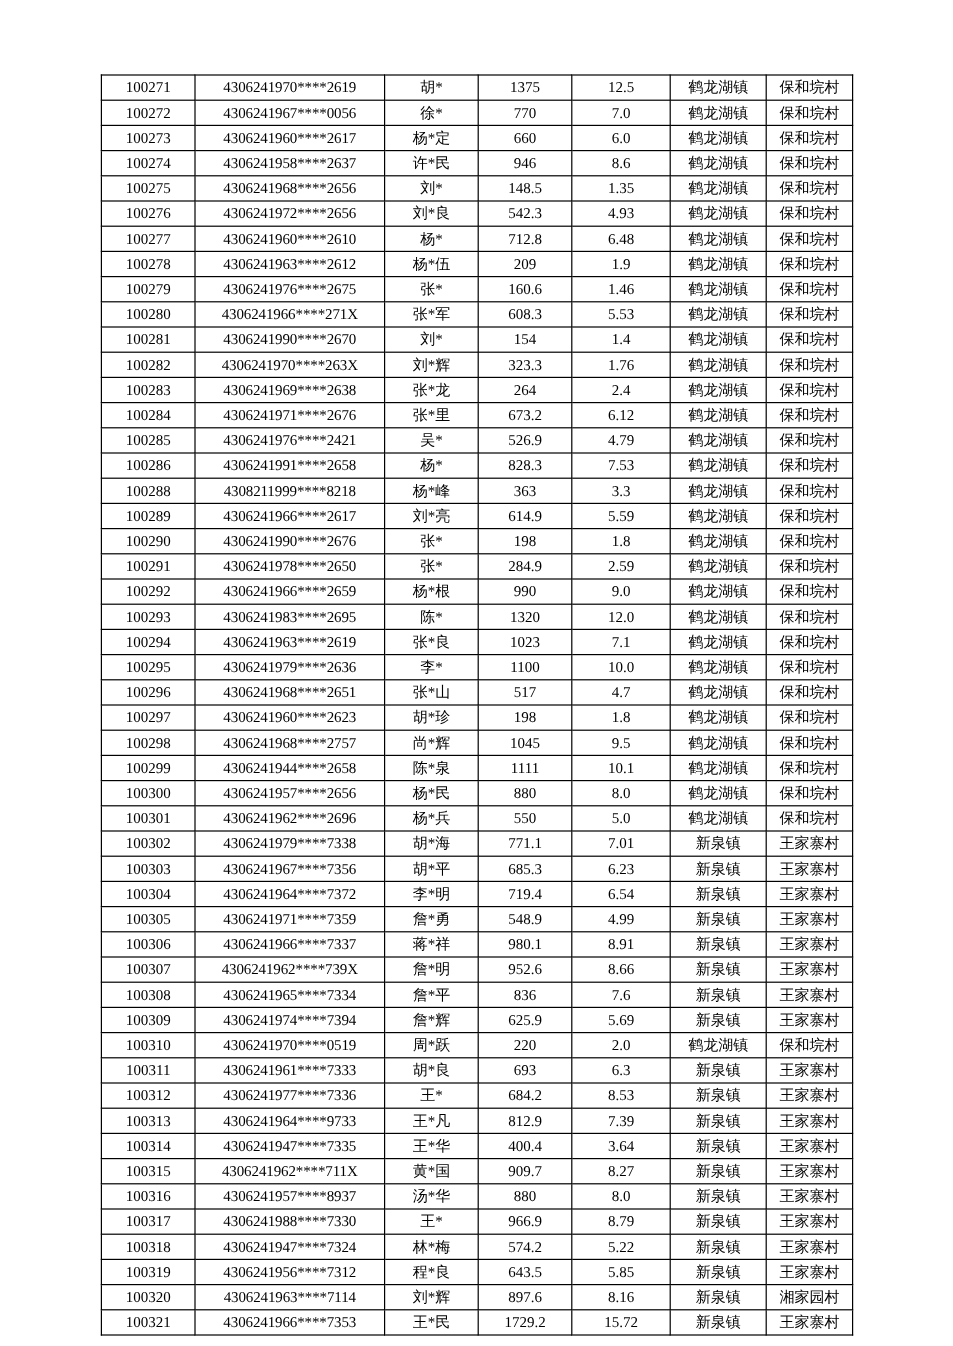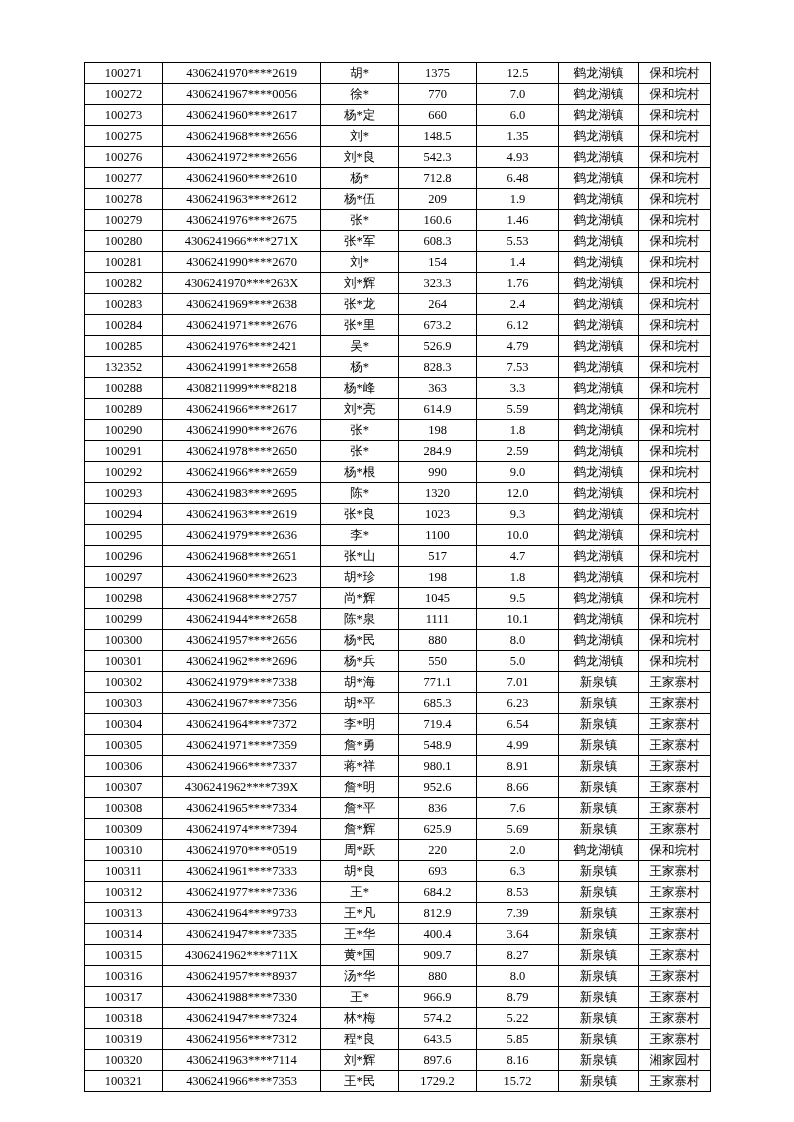--- a/index.html
+++ b/index.html
@@ -88,20 +88,29 @@
         <tr>
           <td class="cell-id">100273</td>
           <td class="cell-idno">4306241960****2617</td>
           <td class="cell-name">杨*定</td>
           <td class="cell-amount">660</td>
           <td class="cell-subsidy">6.0</td>
           <td class="cell-town">鹤龙湖镇</td>
           <td class="cell-village">保和垸村</td>
         </tr>
         <tr>
+          <td class="cell-id">100274</td>
+          <td class="cell-idno">4306241958****2637</td>
+          <td class="cell-name">许*民</td>
+          <td class="cell-amount">946</td>
+          <td class="cell-subsidy">8.6</td>
+          <td class="cell-town">鹤龙湖镇</td>
+          <td class="cell-village">保和垸村</td>
+        </tr>
+        <tr>
           <td class="cell-id">100275</td>
           <td class="cell-idno">4306241968****2656</td>
           <td class="cell-name">刘*</td>
           <td class="cell-amount">148.5</td>
           <td class="cell-subsidy">1.35</td>
           <td class="cell-town">鹤龙湖镇</td>
           <td class="cell-village">保和垸村</td>
         </tr>
         <tr>
           <td class="cell-id">100276</td>
@@ -187,21 +196,21 @@
         <tr>
           <td class="cell-id">100285</td>
           <td class="cell-idno">4306241976****2421</td>
           <td class="cell-name">吴*</td>
           <td class="cell-amount">526.9</td>
           <td class="cell-subsidy">4.79</td>
           <td class="cell-town">鹤龙湖镇</td>
           <td class="cell-village">保和垸村</td>
         </tr>
         <tr>
-          <td class="cell-id">132352</td>
+          <td class="cell-id">100286</td>
           <td class="cell-idno">4306241991****2658</td>
           <td class="cell-name">杨*</td>
           <td class="cell-amount">828.3</td>
           <td class="cell-subsidy">7.53</td>
           <td class="cell-town">鹤龙湖镇</td>
           <td class="cell-village">保和垸村</td>
         </tr>
         <tr>
           <td class="cell-id">100288</td>
           <td class="cell-idno">4308211999****8218</td>
@@ -254,21 +263,21 @@
           <td class="cell-amount">1320</td>
           <td class="cell-subsidy">12.0</td>
           <td class="cell-town">鹤龙湖镇</td>
           <td class="cell-village">保和垸村</td>
         </tr>
         <tr>
           <td class="cell-id">100294</td>
           <td class="cell-idno">4306241963****2619</td>
           <td class="cell-name">张*良</td>
           <td class="cell-amount">1023</td>
-          <td class="cell-subsidy">9.3</td>
+          <td class="cell-subsidy">7.1</td>
           <td class="cell-town">鹤龙湖镇</td>
           <td class="cell-village">保和垸村</td>
         </tr>
         <tr>
           <td class="cell-id">100295</td>
           <td class="cell-idno">4306241979****2636</td>
           <td class="cell-name">李*</td>
           <td class="cell-amount">1100</td>
           <td class="cell-subsidy">10.0</td>
           <td class="cell-town">鹤龙湖镇</td>

